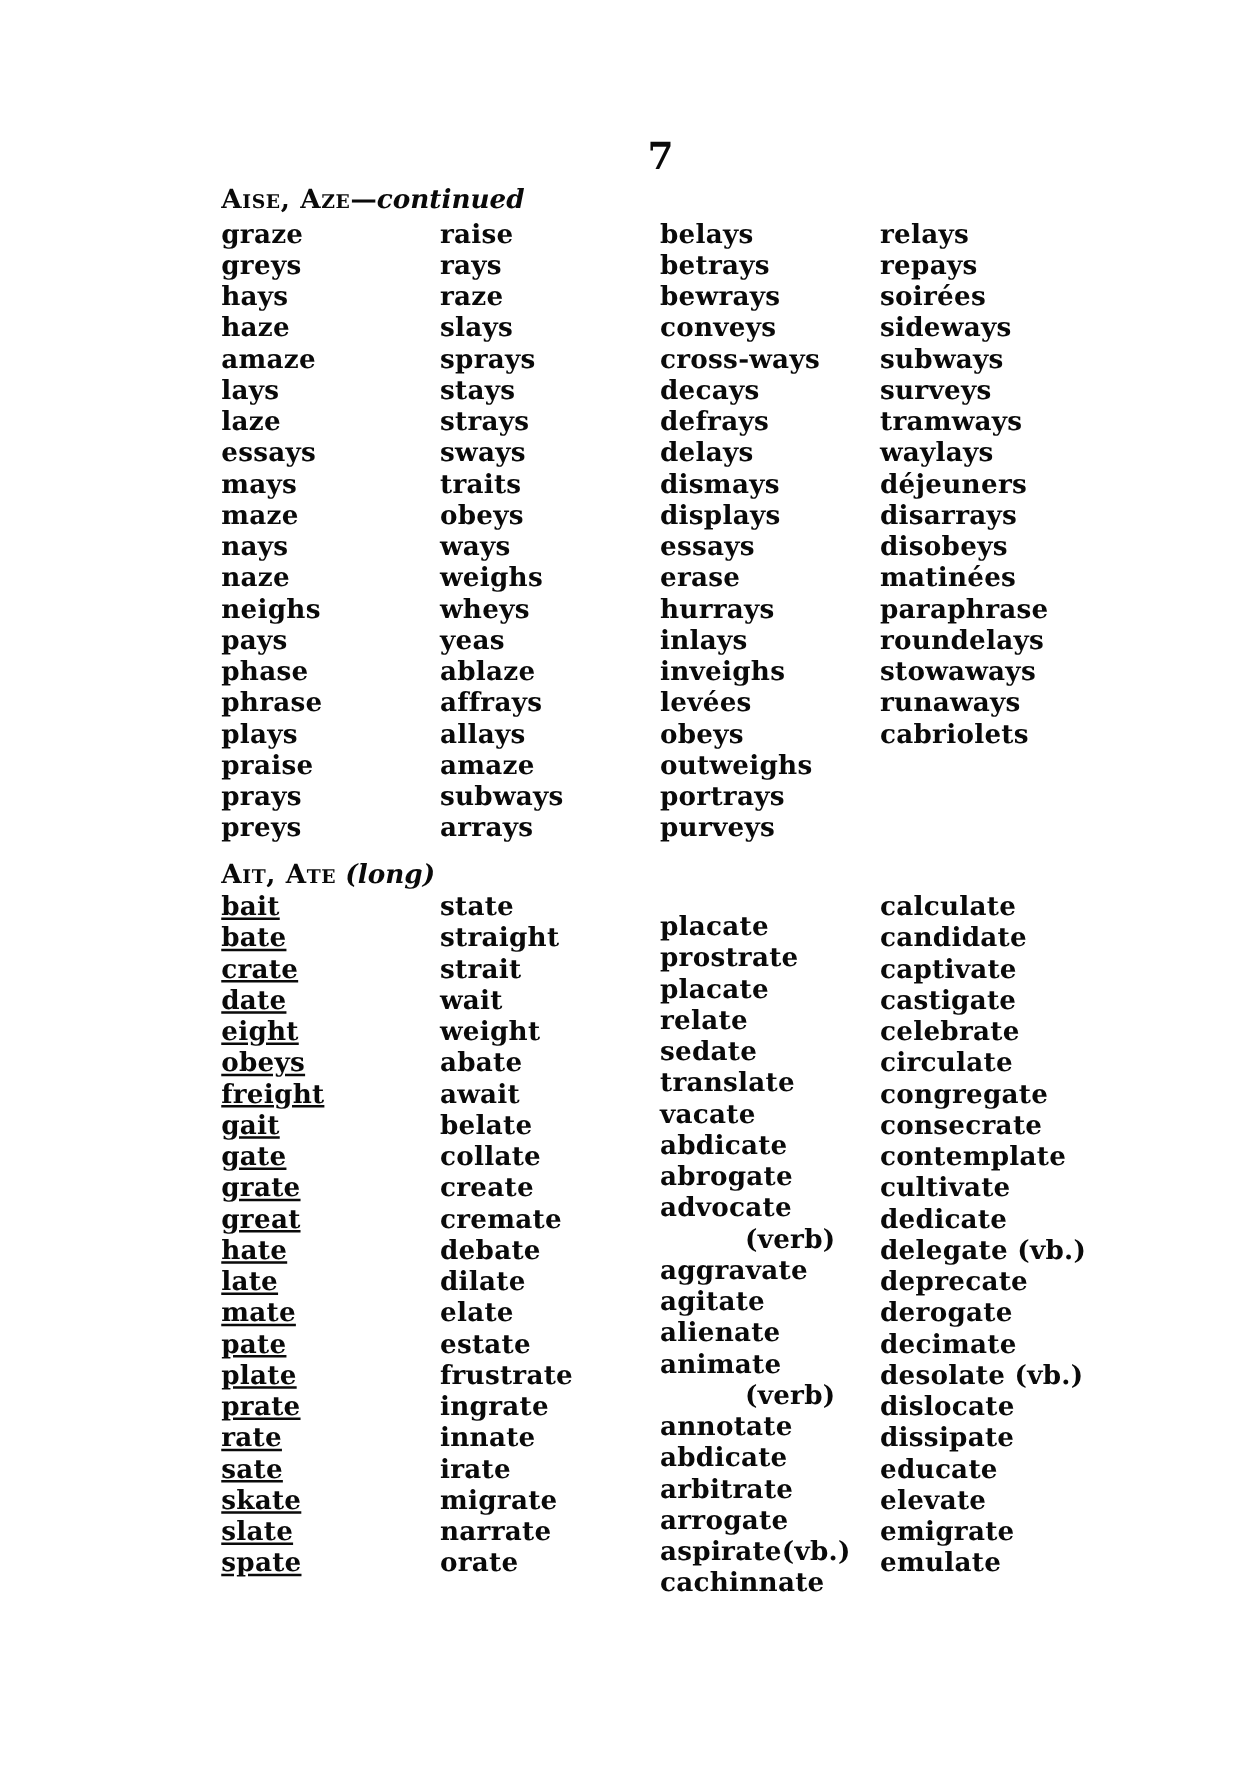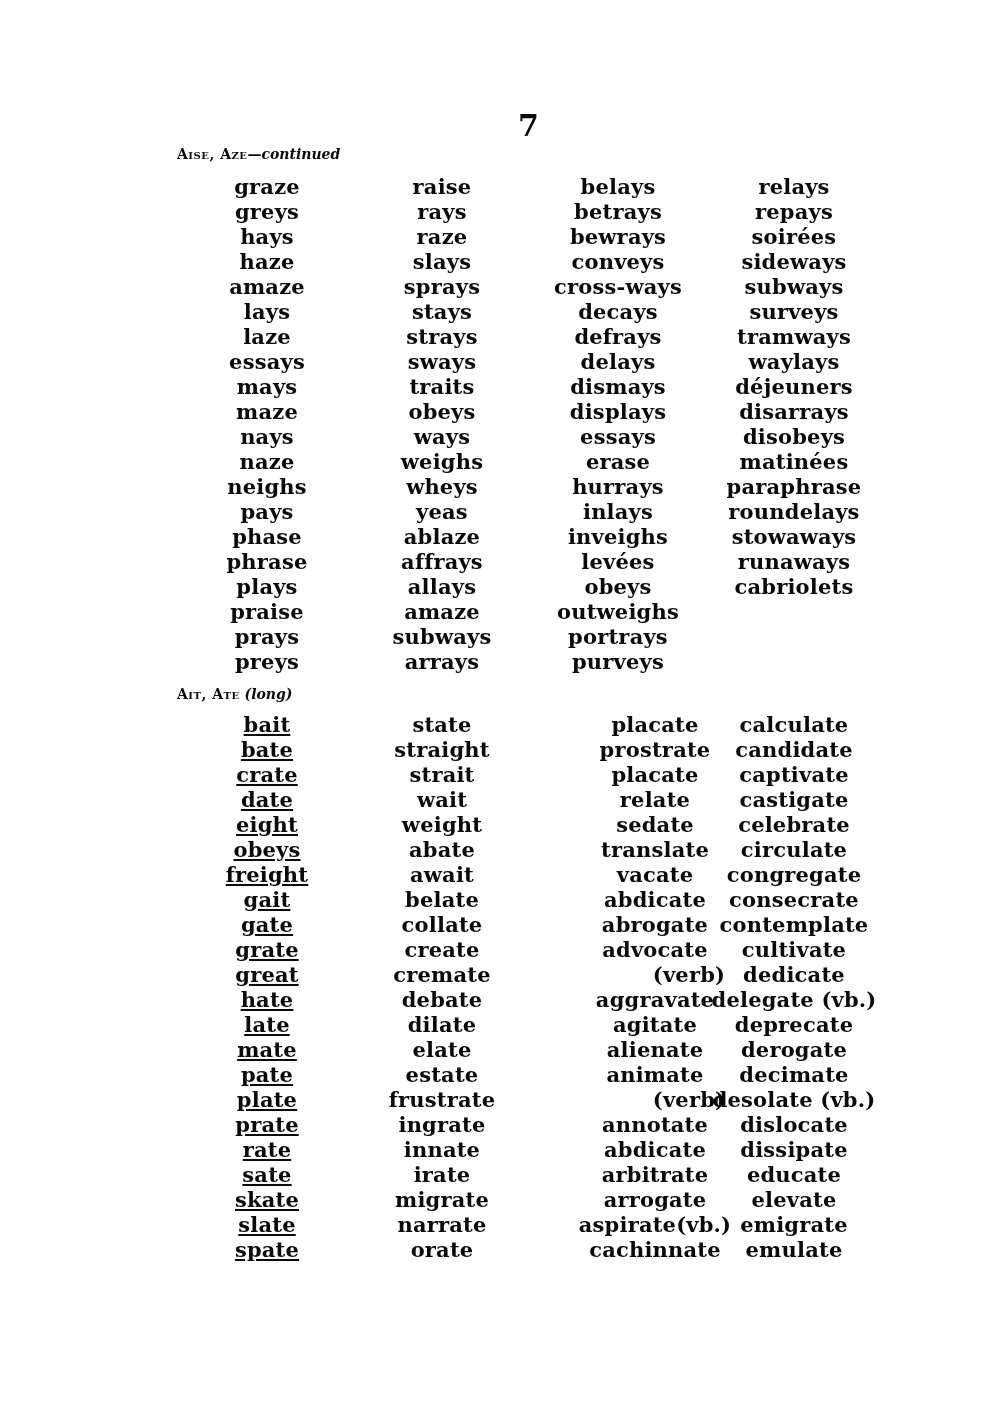--- a/index.html
+++ b/index.html
@@ -1,22 +1,22 @@
 <!DOCTYPE html>
 <html><head>
 <meta charset="utf-8">
 <style>
   html, body { margin: 0; padding: 0; background: #ffffff; }
   body { width: 1000px; height: 1418px; position: relative; overflow: hidden;
          font-family: "DejaVu Serif", "Liberation Serif", serif; color: #0a0a0a; }
   .page-number { position: absolute; left: 518px; top: 108px; font-size: 30px; font-weight: bold; }
-  .section-header { position: absolute; left: 177px; font-size: 14px; font-weight: bold; white-space: nowrap; }
+  .section-header { position: absolute; left: 177px; font-size: 21px; font-weight: bold; white-space: nowrap; }
   .section-header .sc { font-variant: small-caps; letter-spacing: 0.5px; }
   .section-header .it { font-style: italic; }
-  .col { position: absolute; width: 180px; text-align: center; }
+  .col { position: absolute; width: 180px; }
   .word { height: 25px; line-height: 25px; font-size: 21px; font-weight: bold; white-space: nowrap; letter-spacing: 0.2px; }
   .word.indent { padding-left: 68px; }
 </style>
 </head>
 <body>
 
 <div class="page-number">7</div>
 
 <div class="section-header" style="top:146px;">
   <span class="sc">Aise, Aze</span><span>—</span><span class="it">continued</span>
@@ -153,21 +153,21 @@
     <div class="word">elate</div>
     <div class="word">estate</div>
     <div class="word">frustrate</div>
     <div class="word">ingrate</div>
     <div class="word">innate</div>
     <div class="word">irate</div>
     <div class="word">migrate</div>
     <div class="word">narrate</div>
     <div class="word">orate</div>
   </div>
-<div class="col" style="left:528px; top:712px;margin-left:37px;" id="s1c2">
+<div class="col" style="left:528px; top:728px;" id="s1c2">
     <div class="word">placate</div>
     <div class="word">prostrate</div>
     <div class="word">placate</div>
     <div class="word">relate</div>
     <div class="word">sedate</div>
     <div class="word">translate</div>
     <div class="word">vacate</div>
     <div class="word">abdicate</div>
     <div class="word">abrogate</div>
     <div class="word">advocate</div>

